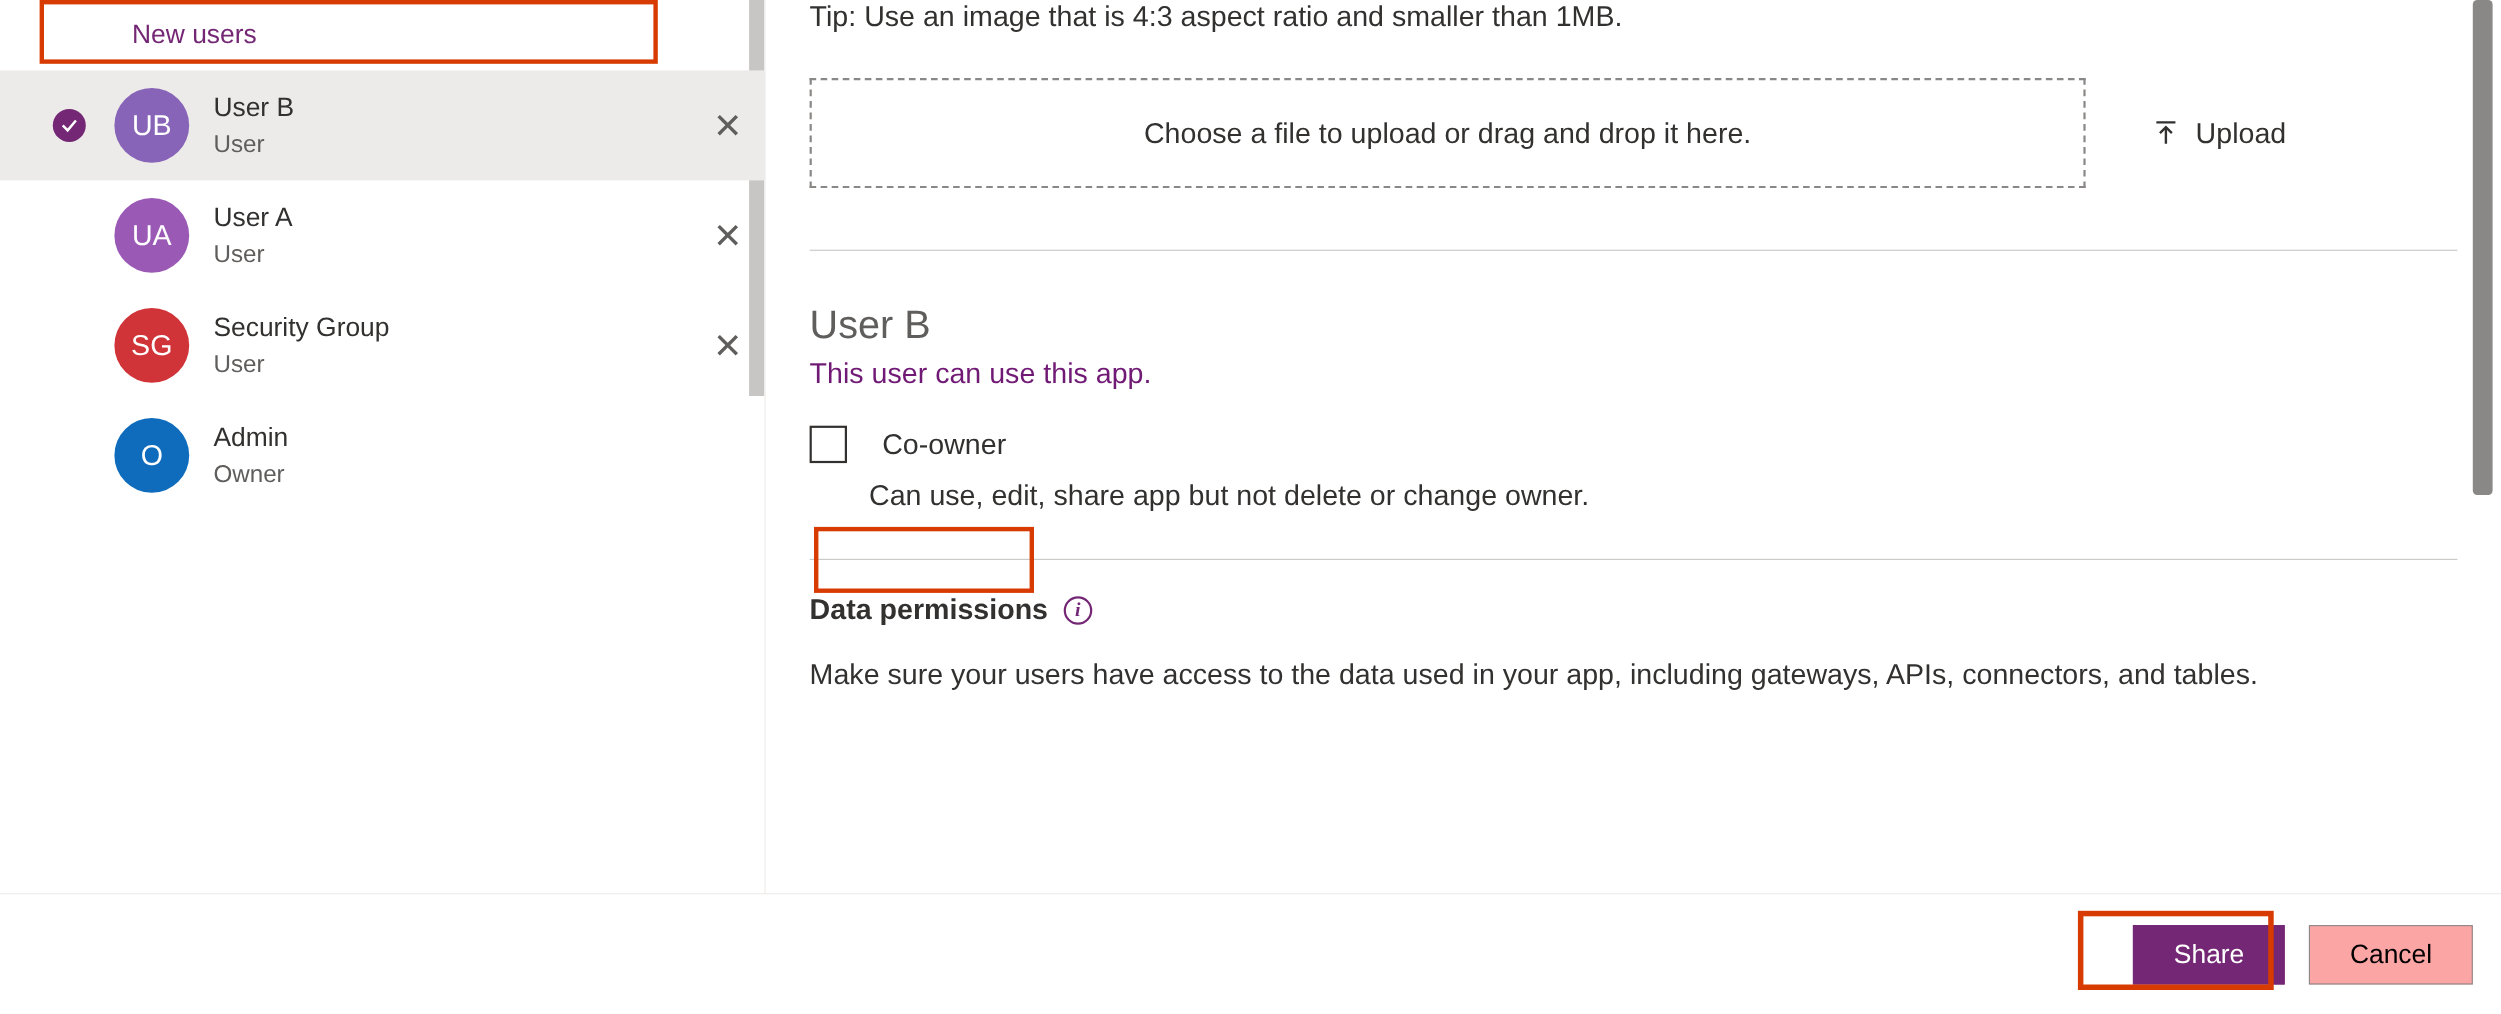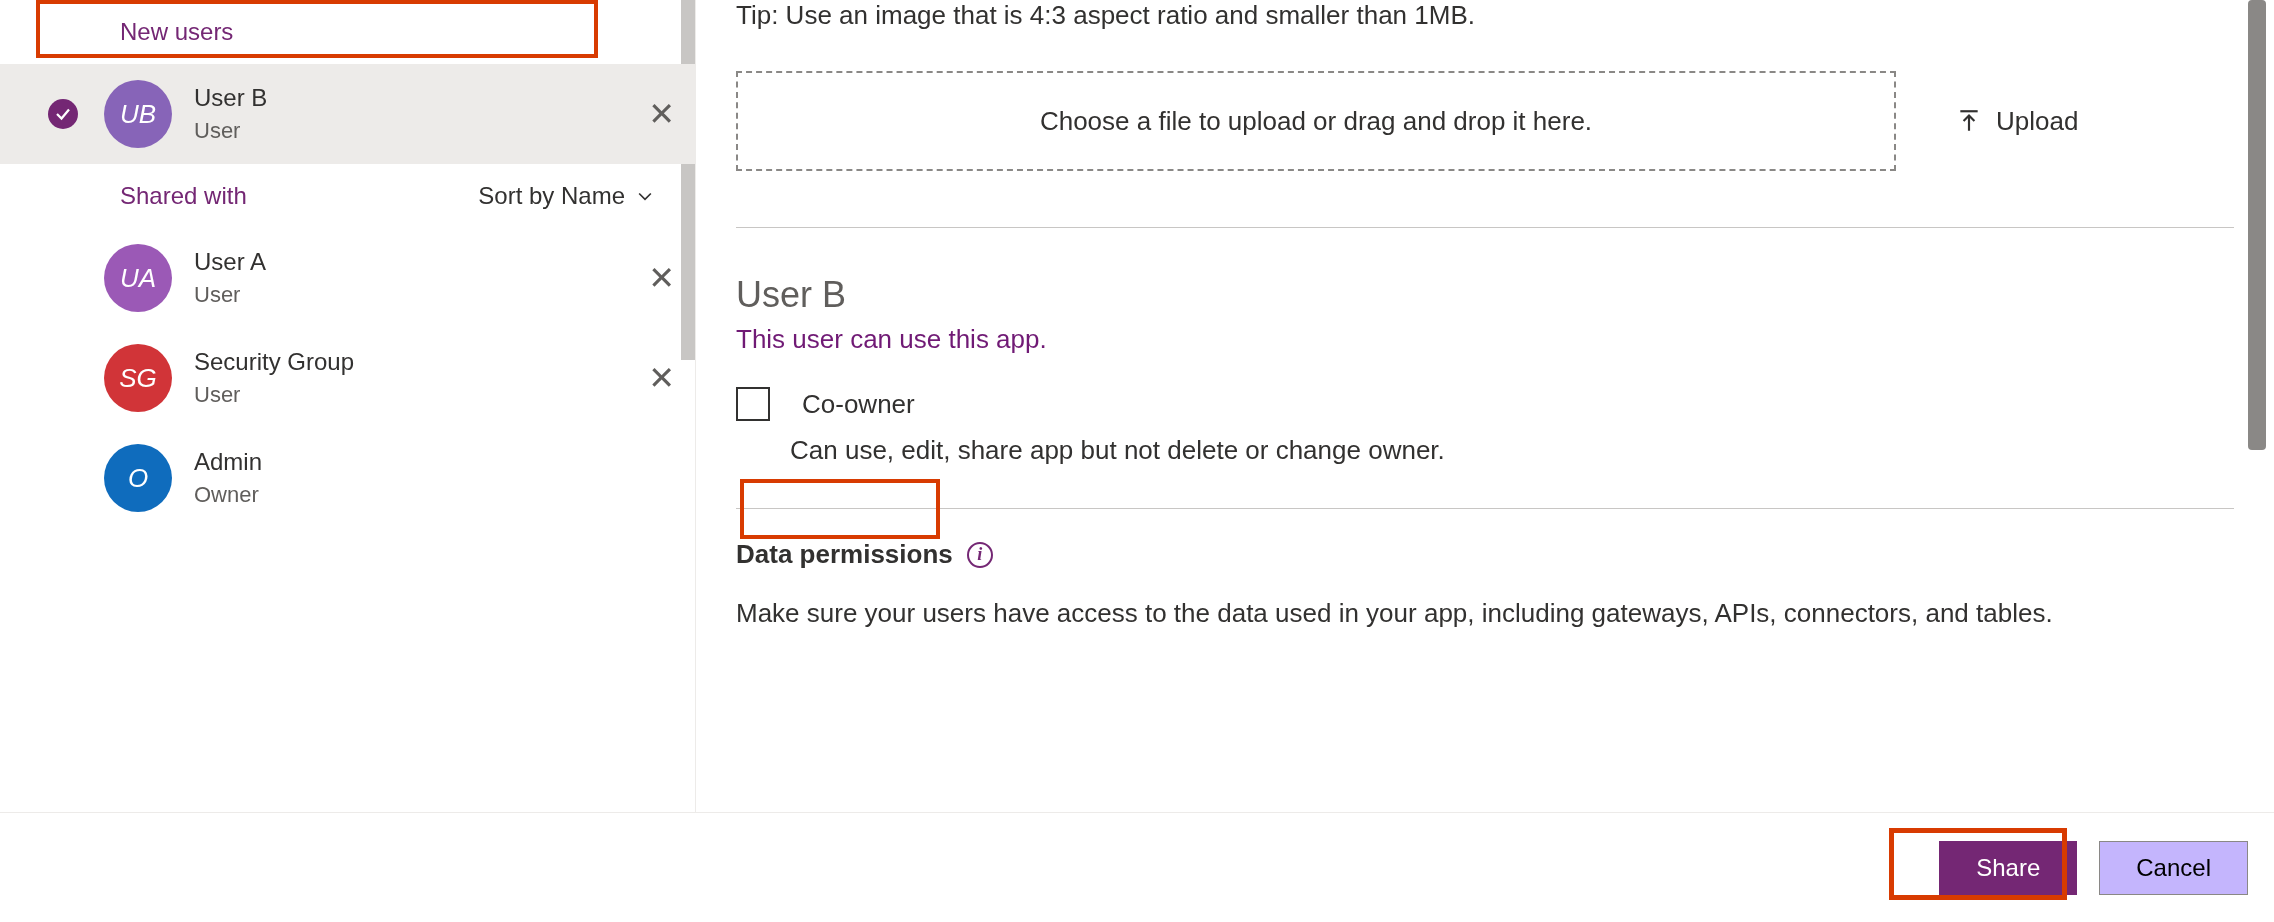--- a/index.html
+++ b/index.html
@@ -14,21 +14,21 @@
   .search-input::placeholder { color: #605e5c; }
   .highlight-red { position: absolute; border: 4px solid #d83b01; pointer-events: none; }
   .hl-search { left: 36px; top: 0px; width: 562px; height: 58px; }
 
   .section-label { font-size: 24px; color: #742774; padding: 18px 0 18px 120px; }
   .row { display: flex; align-items: center; height: 100px; padding-left: 48px; position: relative; }
   .row.selected { background: #edebe9; }
   .check-badge { width: 30px; height: 30px; border-radius: 50%; background: #742774; display: flex; align-items: center; justify-content: center; margin-right: 26px; flex: 0 0 30px; }
   .check-badge svg { width: 18px; height: 18px; stroke: #fff; stroke-width: 3; fill: none; }
   .spacer-badge { width: 30px; margin-right: 26px; flex: 0 0 30px; }
-  .avatar { width: 68px; height: 68px; border-radius: 50%; display: flex; align-items: center; justify-content: center; color: #fff; font-size: 26px; font-weight: 400; margin-right: 22px; flex: 0 0 68px; font-style: italic; }
+  .avatar { width: 68px; height: 68px; border-radius: 50%; display: flex; align-items: center; justify-content: center; color: #fff; font-size: 26px; font-weight: 400; margin-right: 22px; flex: 0 0 68px; }
   .av-purple { background: #8764b8; }
   .av-purple2 { background: #9b59b6; }
   .av-red { background: #d13438; }
   .av-blue { background: #0f6cbd; }
   .user-text { display: flex; flex-direction: column; gap: 6px; }
   .user-name { font-size: 24px; color: #323130; }
   .user-role { font-size: 22px; color: #605e5c; }
   .row-x { position: absolute; right: 20px; top: 50%; transform: translateY(-50%); font-size: 32px; color: #605e5c; cursor: pointer; font-weight: 300; }
 
   .shared-header { display: flex; align-items: center; justify-content: space-between; padding: 18px 40px 18px 120px; }
@@ -64,21 +64,21 @@
   .coowner-desc { font-size: 26px; color: #323130; margin-left: 54px; margin-top: 14px; }
 
   .hr2 { height: 1px; background: #c8c6c4; margin: 42px 0 30px 0; }
 
   .perms-title { font-size: 26px; font-weight: 700; display: flex; align-items: center; gap: 14px; margin-bottom: 28px; }
   .perms-title .info { width: 26px; height: 26px; border: 2px solid #742774; border-radius: 50%; display: flex; align-items: center; justify-content: center; color: #742774; font-size: 18px; font-style: italic; font-family: serif; }
   .perms-desc { font-size: 26px; color: #323130; }
 
   
   .footer { position: absolute; bottom: 0; left: 0; right: 0; height: 110px; border-top: 1px solid #edebe9; display: flex; align-items: center; justify-content: flex-end; gap: 22px; padding-right: 26px; background: #fff; }
-  .btn { height: 54px; padding: 0 36px; font-size: 24px; border: 1px solid #8a8886; background: #c4b5fd; cursor: pointer; }
+  .btn { height: 54px; padding: 0 36px; font-size: 24px; border: 1px solid #8a8886; background: #fca5a5; cursor: pointer; }
   .btn-primary { background: #742774; color: #fff; border-color: #742774; }
   .hl-share { right: 207px; bottom: 22px; width: 178px; height: 72px; border-width: 5px; }
 </style>
 </head>
 <body>
 
 <div class="app">
 
   <div class="left">
     <div class="left-scroll">
@@ -95,29 +95,20 @@
             </svg>
         </div>
         <div class="avatar av-purple">UB</div>
         <div class="user-text">
           <div class="user-name">User B</div>
           <div class="user-role">User</div>
         </div>
         <div class="row-x">✕</div>
       </div>
 
-      <div class="shared-header">
-        <div class="shared-label">Shared with</div>
-        <div class="sort">
-          <span>Sort by Name</span>
-          <svg viewBox="0 0 24 24">
-              <polyline points="5,9 12,16 19,9" fill="none" stroke="#323130" stroke-width="2"></polyline>
-            </svg>
-        </div>
-      </div>
 
       <div class="row">
         <div class="spacer-badge"></div>
         <div class="avatar av-purple2">UA</div>
         <div class="user-text">
           <div class="user-name">User A</div>
           <div class="user-role">User</div>
         </div>
         <div class="row-x">✕</div>
       </div>

